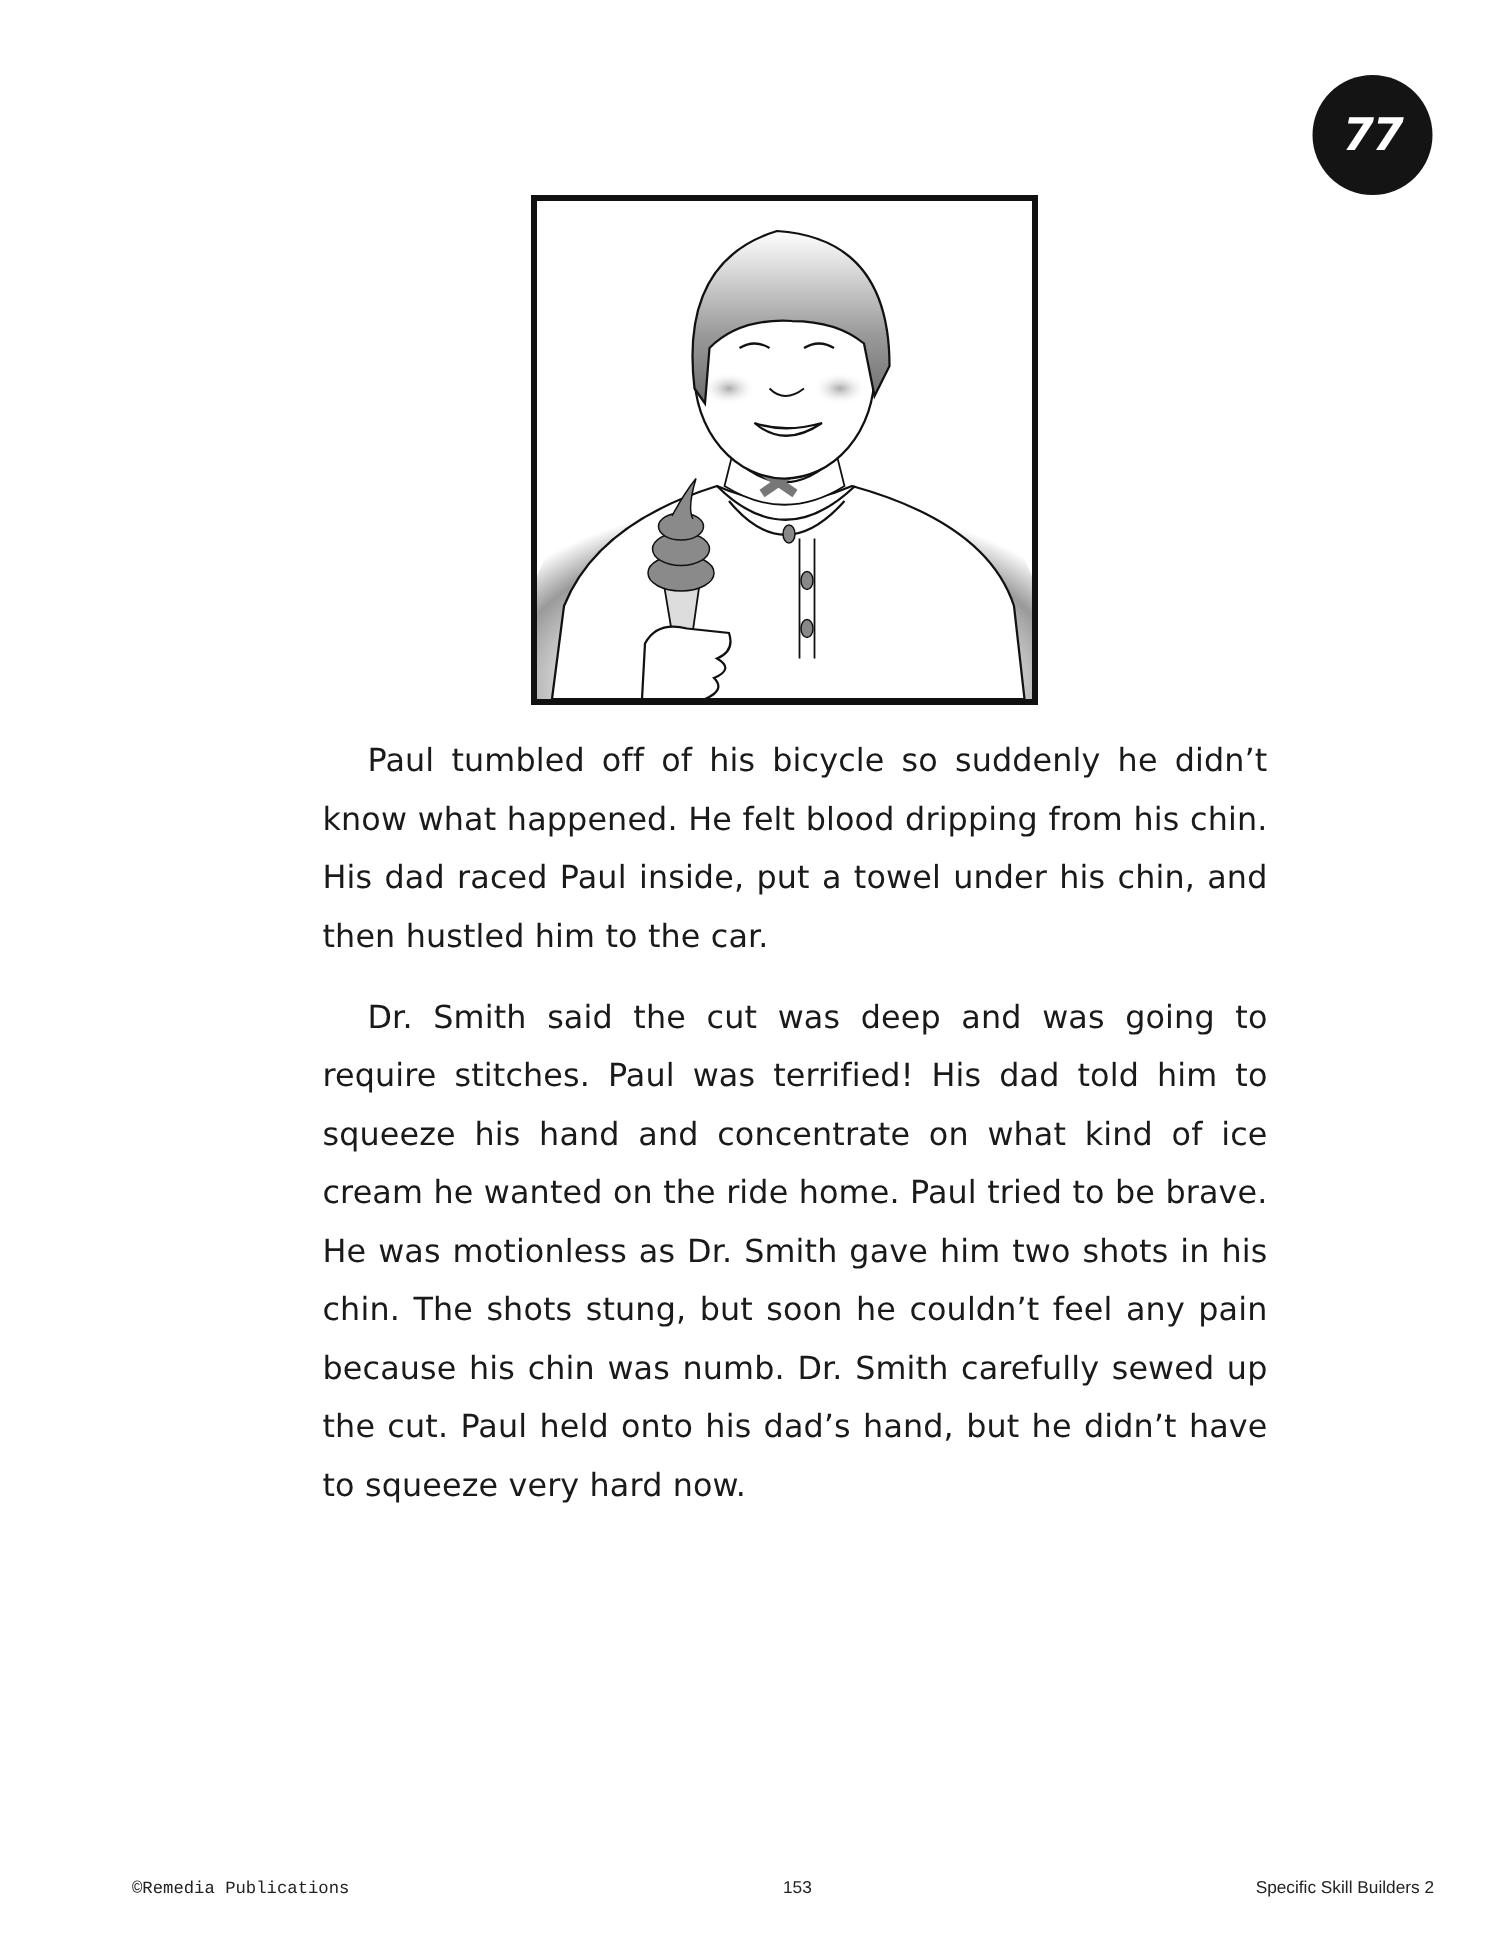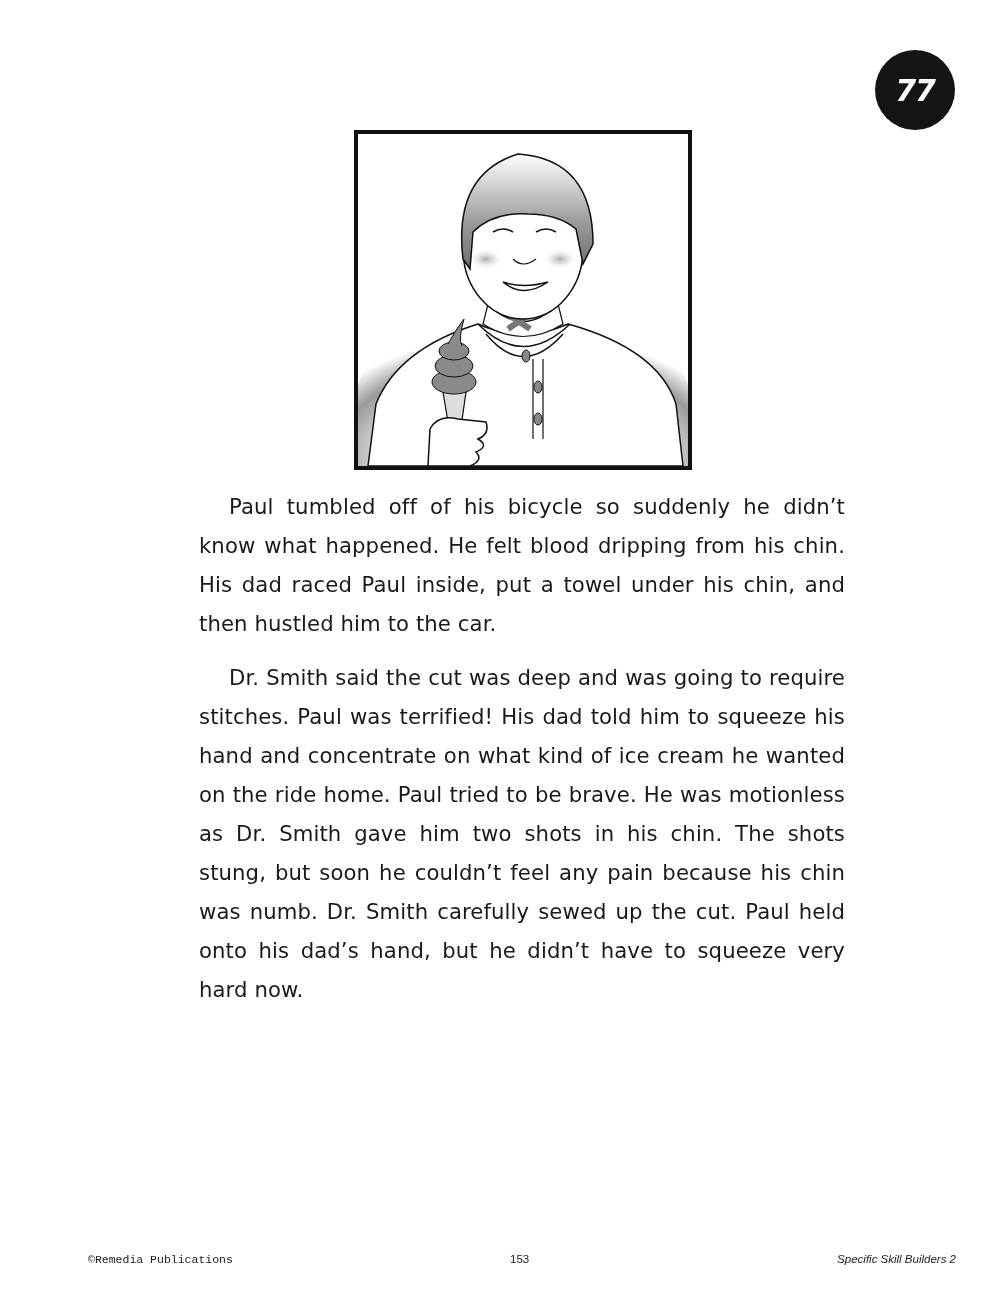--- a/index.html
+++ b/index.html
@@ -15,30 +15,30 @@
     font-size: 30px; letter-spacing: -1px;
   }
   .illustration {
     position: absolute; left: 354px; top: 130px; width: 330px; height: 332px;
     border: 4px solid #111; background: #fff; overflow: hidden;
   }
   .story {
     position: absolute; left: 199px; top: 487px; width: 646px;
   }
   .story p {
-    margin: 0 0 15px 0; font-size: 21.2px; line-height: 39px;
+    margin: 0 0 15px 16px; font-size: 21.2px; line-height: 39px;
     text-align: justify; text-indent: 30px; letter-spacing: 0.1px;
   }
   .footer {
     position: absolute; top: 1253px; left: 88px; right: 44px; height: 16px;
     font-family: "Liberation Sans", sans-serif; font-size: 11.5px; color: #222;
   }
   .footer .left { position: absolute; left: 0; font-family: Liberation Mono, monospace; }
-  .footer .center { position: absolute; left: 422px; }
-  .footer .right { position: absolute; right: 0; font-style: italic; }
+  .footer .center { position: absolute; left: 434px; }
+  .footer .right { position: absolute; right: 0; }
 </style>
 </head>
 <body>
 
 <div class="page-badge">
   <span>77</span>
 </div>
 
 <div class="illustration" title="Smiling boy with bowl-cut hair and bandage on chin holding a soft-serve ice cream cone">
   <svg width="330" height="332" viewBox="0 0 330 332">

